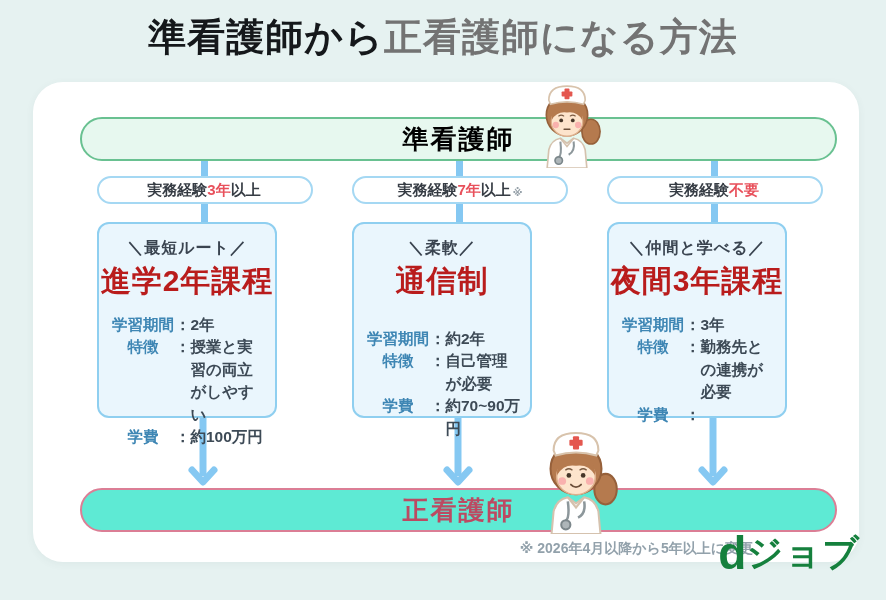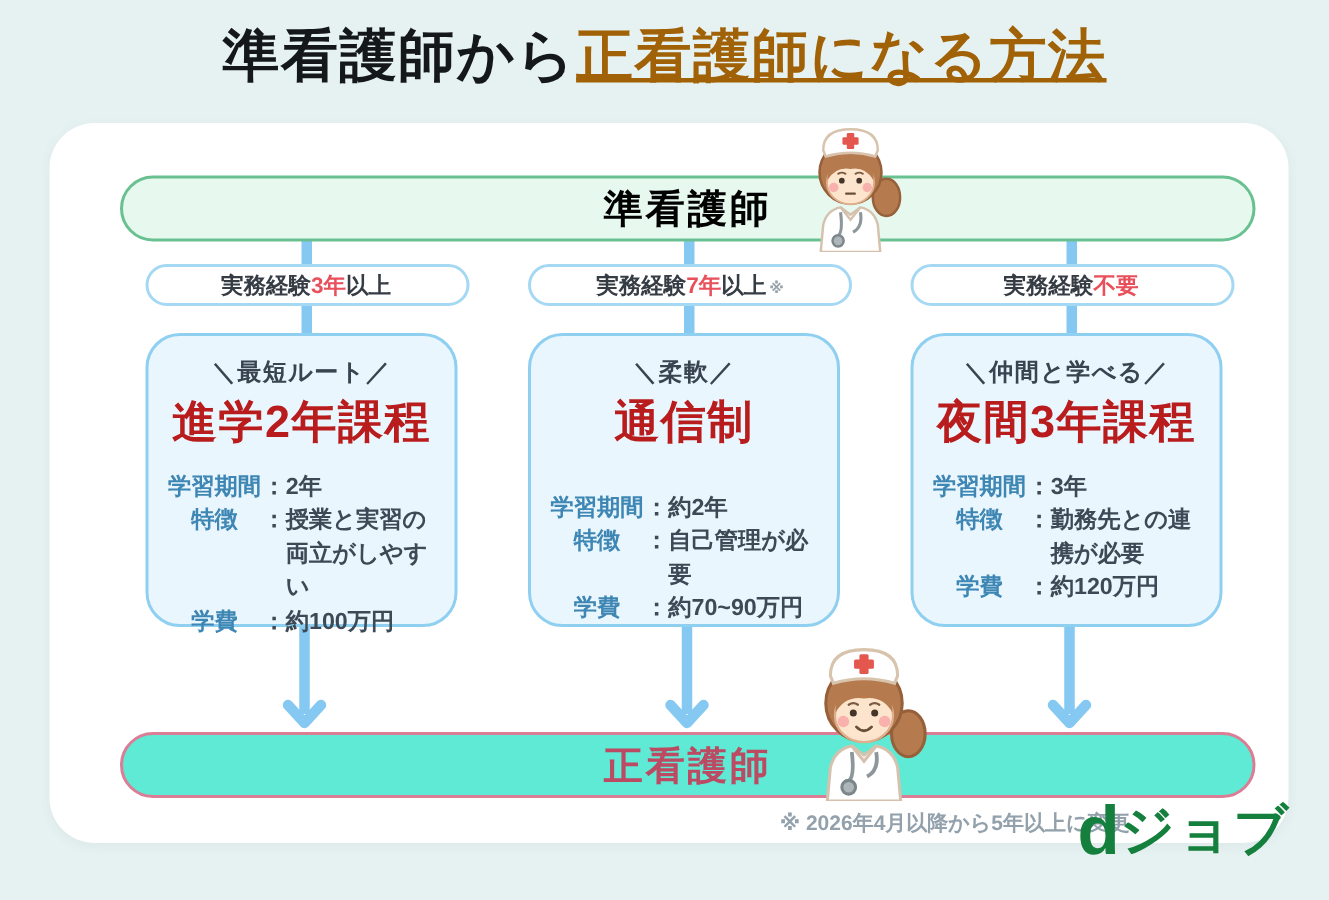--- a/index.html
+++ b/index.html
@@ -2,21 +2,21 @@
 <html><head>
 <meta charset="utf-8">
 <style>
   html,body{margin:0;padding:0;}
   body{width:886px;height:600px;font-family:"Liberation Sans","DejaVu Sans",sans-serif;}
   .stage{position:relative;width:886px;height:600px;background:#E6F2F1;overflow:hidden;}
 
   
   .title{position:absolute;top:12px;left:0;width:100%;margin:0;text-align:center;
          font-size:38px;font-weight:900;color:#15181B;letter-spacing:1px;}
-  .title .hl{color:#a16207;text-decoration:underline;}
+  .title .hl{color:#737373;}
 
   
   .main-card{position:absolute;left:33px;top:82px;width:826px;height:480px;
              background:#FFFFFF;border-radius:30px;box-shadow:0 2px 8px rgba(60,90,90,.06);}
 
   
   .banner{position:absolute;left:47px;width:753px;height:40px;border-radius:22px;
           display:flex;align-items:center;justify-content:center;
           font-size:26px;font-weight:800;letter-spacing:2px;z-index:2;}
   .banner.start{top:35px;background:#E7F8EF;border:2px solid #69C191;color:#000000;}
@@ -29,22 +29,22 @@
 
   .vline{position:absolute;left:104px;top:0;width:7px;height:66px;background:#85C8F2;z-index:1;}
 
   .badge{position:absolute;left:0;top:16px;width:212px;height:24px;background:#FFF;
          border:2px solid #A5D8F3;border-radius:14px;z-index:2;
          display:flex;align-items:center;justify-content:center;
          font-size:15px;font-weight:800;color:#363C44;}
   .badge .b-red{color:#E8505B;}
   .badge .b-note{font-size:10px;color:#97A2AA;margin-left:2px;transform:translateY(2px);}
 
-  .route-card{position:absolute;left:0;top:62px;width:208px;height:196px;box-sizing:border-box;
-              background:#EAF6FD;border:2px solid #8FCFF0;border-radius:23px;z-index:2;
+  .route-card{position:absolute;left:0;top:62px;width:180px;height:196px;box-sizing:border-box;
+              background:#EAF6FD;border:2px solid #8FCFF0;border-radius:12px;z-index:2;
               padding-top:14px;}
   .tagline{text-align:center;font-size:16px;font-weight:800;color:#3A4450;letter-spacing:1px;}
   .heading{text-align:center;font-size:30px;font-weight:900;color:#b91c1c;margin-top:2px;letter-spacing:1px;}
   .details{margin:12px 8px 0 12px;}
   .col.c1 .details{margin-top:26px;}
   .row{display:flex;font-size:15.5px;font-weight:700;line-height:1.45;}
   .row .lab{flex:none;width:64px;text-align:center;color:#3E86B4;}
   .row .sep{flex:none;color:#3D4A56;}
   .row .val{flex:1;color:#3D4A56;}
 
@@ -186,21 +186,20 @@
                 <span class="val">3年</span>
               </div>
             <div class="row">
                 <span class="lab">特徴</span>
                 <span class="sep">：</span>
                 <span class="val">勤務先との連携が必要</span>
               </div>
             <div class="row">
                 <span class="lab">学費</span>
                 <span class="sep">：</span>
-                <span class="val">約120万円</span>
               </div>
           </div>
         </div>
         <svg class="arrow" viewBox="0 0 40 70" aria-hidden="true">
           <line x1="20" y1="0" x2="20" y2="58" stroke="#85C8F2" stroke-width="7"></line>
           <polyline points="9,52 20,64 31,52" fill="none" stroke="#85C8F2" stroke-width="7" stroke-linecap="round" stroke-linejoin="round"></polyline>
         </svg>
       </div>
 
     </div>

